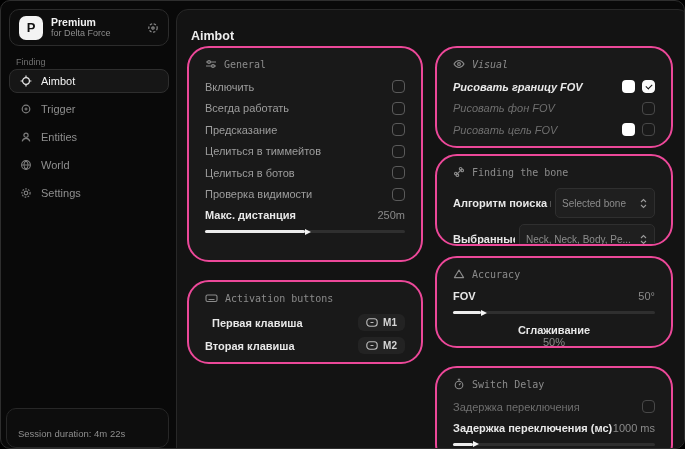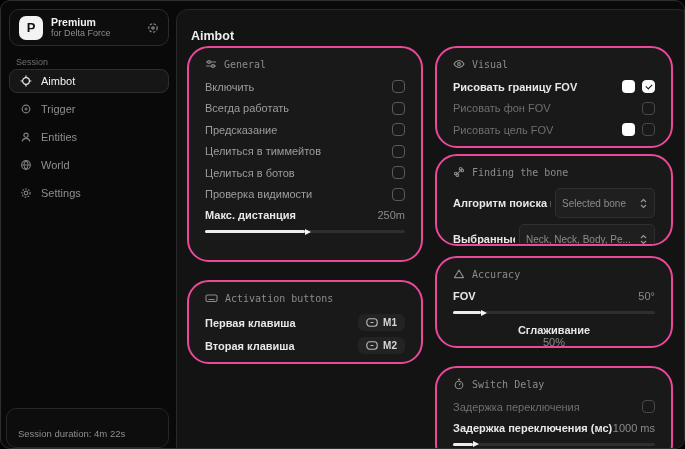--- a/index.html
+++ b/index.html
@@ -21,21 +21,21 @@
   .nav-item.active .nic { color:#e8e8e8; }
   .session-card { position:absolute; left:5px; top:407px; width:163px; height:40px; border:1px solid #272727; border-radius:10px; background:#0d0d0d; display:flex; align-items:flex-end; padding:0 11px 8px; font-size:9.5px; color:#8f8f8f; }
 
   
   .panel { position:absolute; left:175px; top:8px; width:514px; height:460px; background:#131313; border:1px solid #282828; border-radius:12px; }
   .page-title { position:absolute; left:14px; top:19px; font-size:12.5px; font-weight:bold; color:#ededed; }
 
   .card { position:absolute; background:#191919; border:2px solid #ec4899; border-radius:22px; padding:10px 16px; overflow:hidden; }
   .card-general    { left:10px;  top:36px;  width:236px; height:216px; }
   .card-activation { left:10px;  top:270px; width:236px; height:84px;  }
-  .card-visual     { left:258px; top:36px;  width:238px; height:102px; }
+  .card-visual     { left:258px; top:36px;  width:238px; height:102px;font-style:italic; }
   .card-bones      { left:258px; top:144px; width:238px; height:92px;  }
   .card-accuracy   { left:258px; top:246px; width:238px; height:92px;text-align:center;  }
   .card-switch     { left:258px; top:356px; width:238px; height:100px; }
 
   .sec-head { display:flex; align-items:center; gap:7px; font-family:"DejaVu Sans Mono", monospace; font-size:10px; color:#8b8b8b; margin-bottom:10px; }
   .sec-head .sic { display:flex; color:#8b8b8b; }
 
   .row { display:flex; align-items:center; justify-content:space-between; margin-bottom:8.5px; min-height:13px; }
   .row:last-child { margin-bottom:0; }
   .lbl { font-size:11px; color:#9d9d9d; white-space:nowrap; }
@@ -59,21 +59,21 @@
 
   .select { display:flex; align-items:center; gap:6px; background:#1f1f1f; border:1px solid #2f2f2f; border-radius:5px; height:30px; padding:0 6px; font-size:10px; color:#8c8c8c; white-space:nowrap; overflow:hidden; cursor:pointer; flex:0 0 auto; }
   .select .stext { overflow:hidden; text-overflow:ellipsis; }
   .select .chv { display:flex; color:#9a9a9a; margin-left:auto; }
   .bone-row { margin-bottom:6px; }
   .bone-row .lbl { overflow:hidden; flex:1 1 auto; min-width:0; margin-right:4px; }
   .sel-alg { width:100px; }
   .sel-bones { width:136px; }
 
   .sl-caption { display:flex; align-items:center; justify-content:space-between; margin-top:2px; }
-  .mb6 { margin-bottom:6px; }
+  .mb6 { margin-bottom:6px;margin-left:7px; }
   .mt10 { margin-top:10px;flex-direction:column; }
 </style>
 </head>
 <body>
 
 <div class="screen">
 
   <aside class="sidebar">
 
     <div class="brand-card">
@@ -83,21 +83,21 @@
         <div class="brand-sub">for Delta Force</div>
       </div>
       <span class="brand-sync">
         <svg width="12" height="12" viewBox="0 0 12 12" fill="none" stroke="currentColor" stroke-width="1.2">
             <circle cx="6" cy="6" r="4.2" stroke-dasharray="2.4 1.6"></circle>
             <circle cx="6" cy="6" r="1.2"></circle>
           </svg>
       </span>
     </div>
 
-    <div class="category">Session</div>
+    <div class="category">Finding</div>
 
     <nav class="nav">
       <div class="nav-item active">
         <span class="nic">
             <svg width="12" height="12" viewBox="0 0 12 12" fill="none" stroke="currentColor" stroke-width="1.2">
               <circle cx="6" cy="6" r="3.4"></circle>
               <path d="M6 0.6V2.4M6 9.6v1.8M0.6 6h1.8M9.6 6h1.8"></path>
             </svg>
           </span>
         <span>Aimbot</span>

